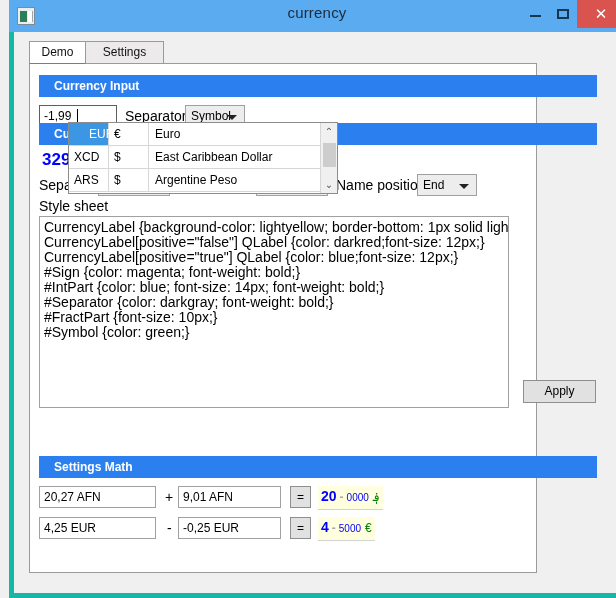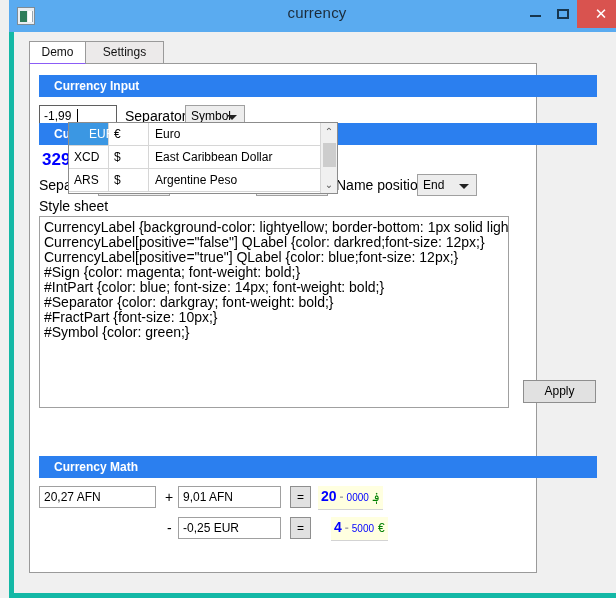--- a/index.html
+++ b/index.html
@@ -354,34 +354,35 @@
 CurrencyLabel[positive="false"] QLabel {color: darkred;font-size: 12px;}
 CurrencyLabel[positive="true"] QLabel {color: blue;font-size: 12px;}
 #Sign {color: magenta; font-weight: bold;}
 #IntPart {color: blue; font-size: 14px; font-weight: bold;}
 #Separator {color: darkgray; font-weight: bold;}
 #FractPart {font-size: 10px;}
 #Symbol {color: green;}</div>
 
       <div class="pushbutton" style="left:493px; top:280px; width:73px; height:23px; line-height:21px;margin-top:36px;">Apply</div>
 
-      <div class="section-header" style="left:9px; top:392px; width:558px;">Currency Math</div>
+      <div class="section-header" style="left:9px; top:392px; width:558px;">Settings Math</div>
 
       <div class="lineedit" style="left:9px; top:422px; width:117px;">20,27 AFN</div>
       <div class="label" style="left:135px; top:423px;">+</div>
       <div class="lineedit" style="left:148px; top:422px; width:103px;">9,01 AFN</div>
       <div class="pushbutton" style="left:260px; top:422px; width:21px; height:22px; line-height:20px;">=</div>
       <div class="currency-label" style="left:288px; top:422px;">
         <span class="cl-int">20</span><span class="cl-sep" style="margin:0 3px;">-</span><span class="cl-fract">0000</span><span class="cl-symbol" style="margin-left:4px;">؋</span>
       </div>
 
+      <div class="lineedit" style="left:9px; top:453px; width:117px;">4,25 EUR</div>
       <div class="label" style="left:137px; top:454px;">-</div>
       <div class="lineedit" style="left:148px; top:453px; width:103px;">-0,25 EUR</div>
       <div class="pushbutton" style="left:260px; top:453px; width:21px; height:22px; line-height:20px;">=</div>
-      <div class="currency-label" style="left:288px; top:453px;margin-left:13px;">
+      <div class="currency-label" style="left:288px; top:453px;">
         <span class="cl-int">4</span><span class="cl-sep" style="margin:0 3px;">-</span><span class="cl-fract">5000</span><span class="cl-symbol" style="margin-left:4px;">€</span>
       </div>
 
       <div class="popup" style="left:38px; top:58px; width:270px; height:72px;">
 
         <div class="popup-row sel">
           <div class="c-code">EUR</div>
           <div class="c-sym">€</div>
           <div class="c-name" style="right:17px;">Euro</div>
         </div>

